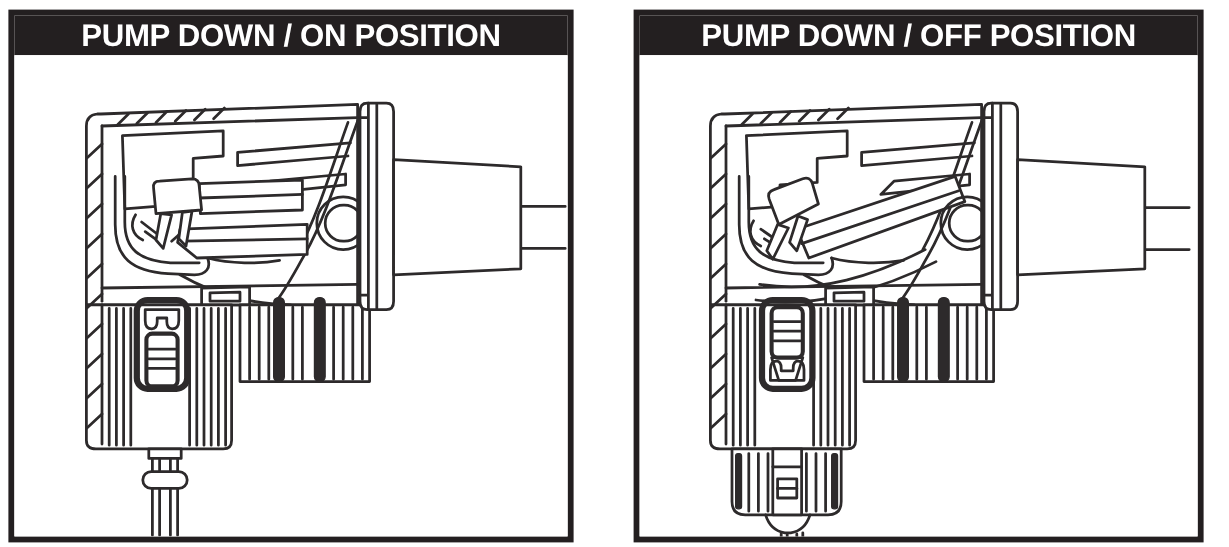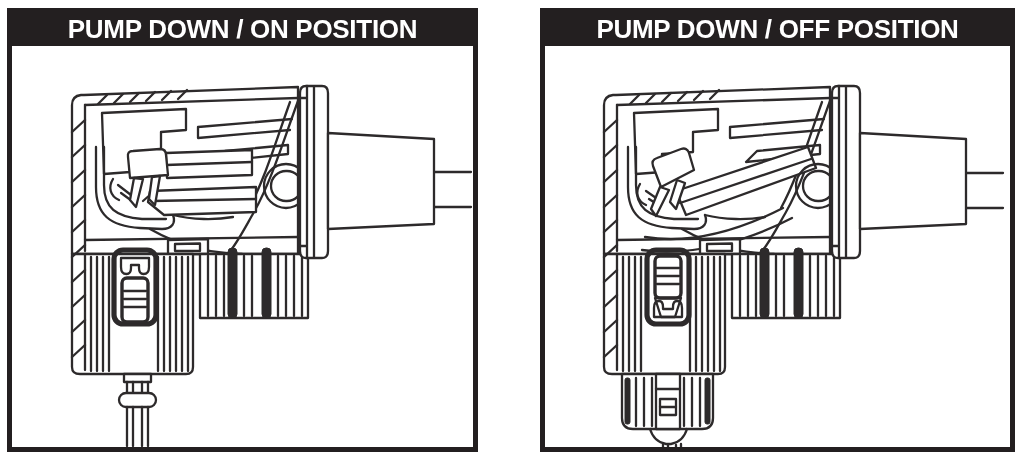--- a/index.html
+++ b/index.html
@@ -6,21 +6,21 @@
     --header-bg:#231f20; --header-text:#ffffff; --line:#2d2a2b;
     --panel-bg:#ffffff; --page-bg:#ffffff; --border:#231f20;
   }
   *{margin:0;padding:0;box-sizing:border-box;}
   html,body{width:1024px;height:456px;background:var(--page-bg);overflow:hidden;
     font-family:"Liberation Sans",sans-serif;}
   .stage{position:relative;width:855px;height:456px;background:var(--page-bg);text-align:center;}
   .panel{position:absolute;top:8px;height:444px;border:5px solid var(--border);
     background:var(--panel-bg);display:flex;flex-direction:column;}
   .panel.left{left:7px;width:471px;}
-  .panel.right{left:540px;width:475px;}
+  .panel.right{left:528px;width:475px;}
   .panel-header{height:33px;flex:0 0 33px;background:var(--header-bg);color:var(--header-text);
     display:flex;align-items:center;justify-content:center;
     font-size:26px;font-weight:700;letter-spacing:-0.3px;white-space:nowrap;}
   .panel-art{flex:1 1 auto;position:relative;background:var(--panel-bg);}
   .panel-art svg{position:absolute;inset:0;width:100%;height:100%;display:block;}
   .ln{fill:none;stroke:var(--line);stroke-width:2.3;stroke-linecap:round;stroke-linejoin:round;}
   .wf{fill:var(--panel-bg);stroke:var(--line);stroke-width:2.3;stroke-linecap:round;stroke-linejoin:round;}
   .wf3{fill:var(--panel-bg);stroke:var(--line);stroke-width:3.4;stroke-linejoin:round;}
   .dk{fill:var(--line);stroke:var(--line);stroke-width:1;}
   .thick{fill:none;stroke:var(--line);stroke-width:5.2;stroke-linejoin:round;}

